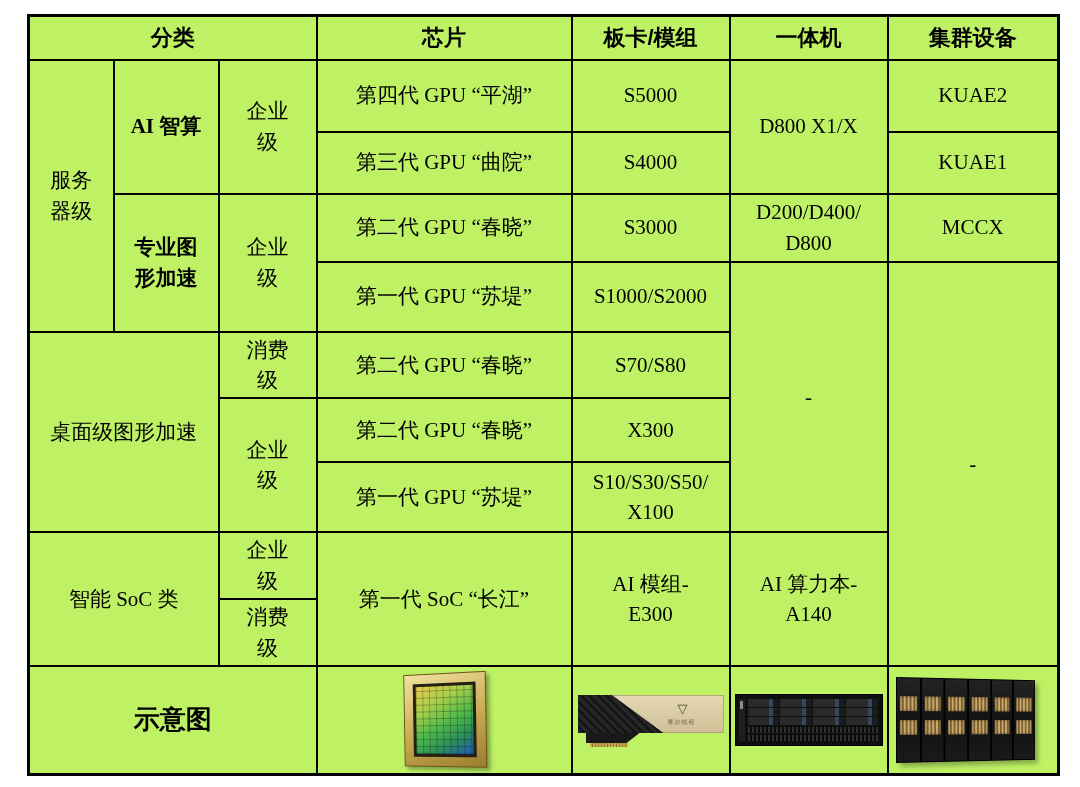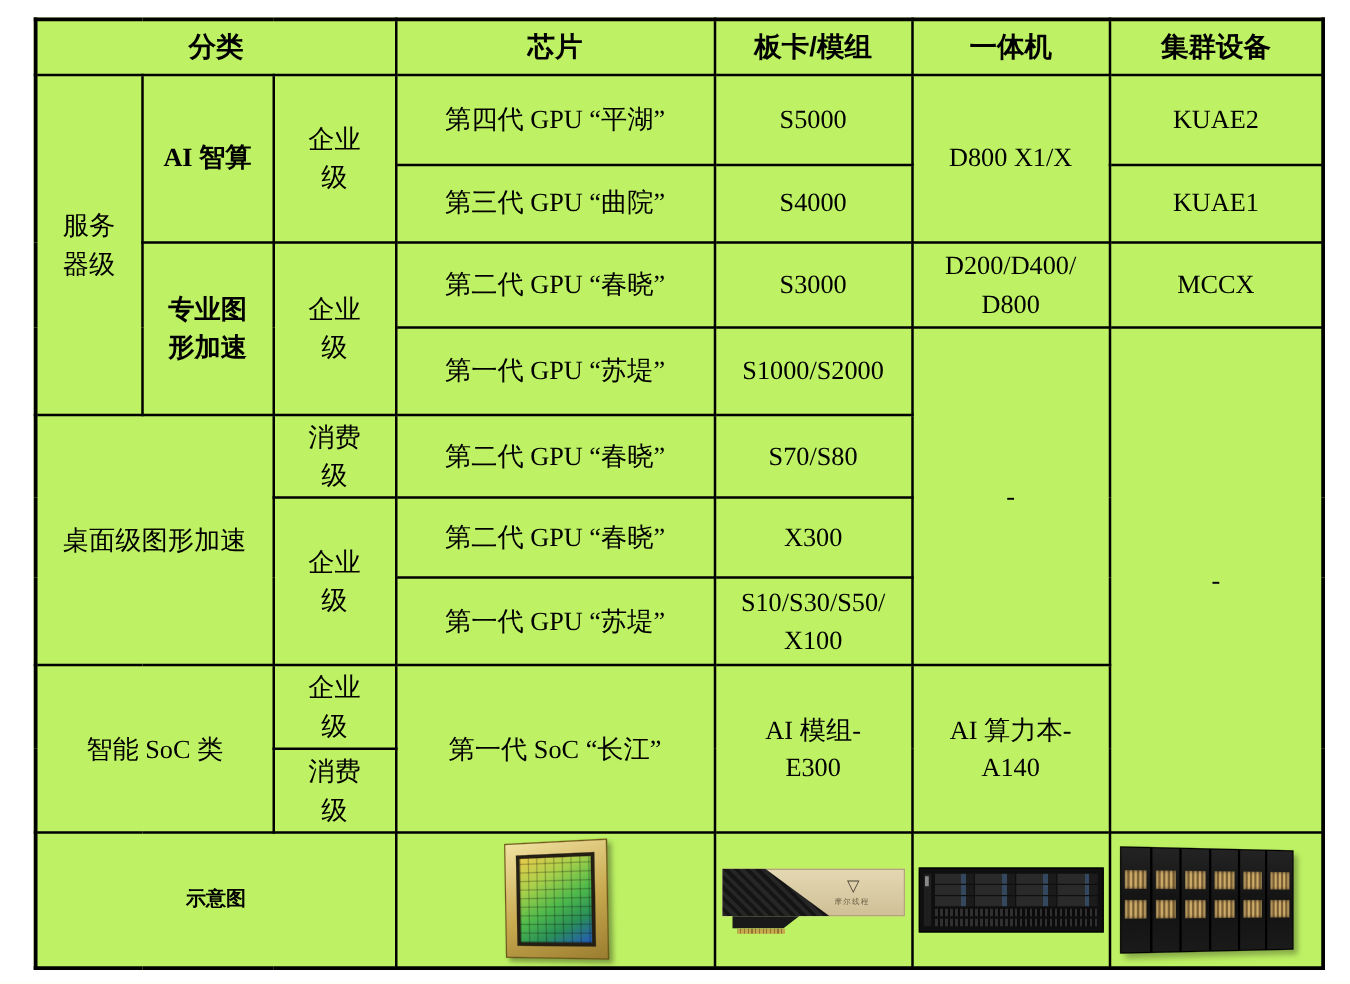--- a/index.html
+++ b/index.html
@@ -13,21 +13,21 @@
   th{font-family:"Liberation Sans","DejaVu Sans",sans-serif;
      font-weight:bold;font-size:22px;}
   td.c1{padding:12px 15px;}
   td.c2{padding:2px 15px;font-weight:bold;}
   td.c3{padding:2px 23px;text-align:center;}
   td.c4{padding:2px 29px;}
   td.c5,td.c6,td.c7{padding:2px 18px;overflow-wrap:anywhere;}
   td.code{word-break:break-all;}
   td.span2{padding:2px 12px;}
   td.schemlabel{font-family:Liberation Serif, serif;
-     font-weight:bold;font-size:16px;}
+     font-weight:bold;font-size:26px;}
   td.imgcell{padding:4px 2px;}
 
   
   .img-chip{width:84px;height:94px;margin:0 auto;box-sizing:border-box;padding:9px;
     background:linear-gradient(160deg,#f1e2a2,#c8aa50 55%,#9b7d30);
     border:1px solid #6b5518;
     transform:perspective(260px) rotateY(-11deg) rotate(-1deg);
     box-shadow:3px 3px 4px rgba(0,0,0,.35);}
   .chip-frame{width:100%;height:100%;background:#241f12;box-sizing:border-box;padding:3px;}
   .chip-die{width:100%;height:100%;position:relative;

